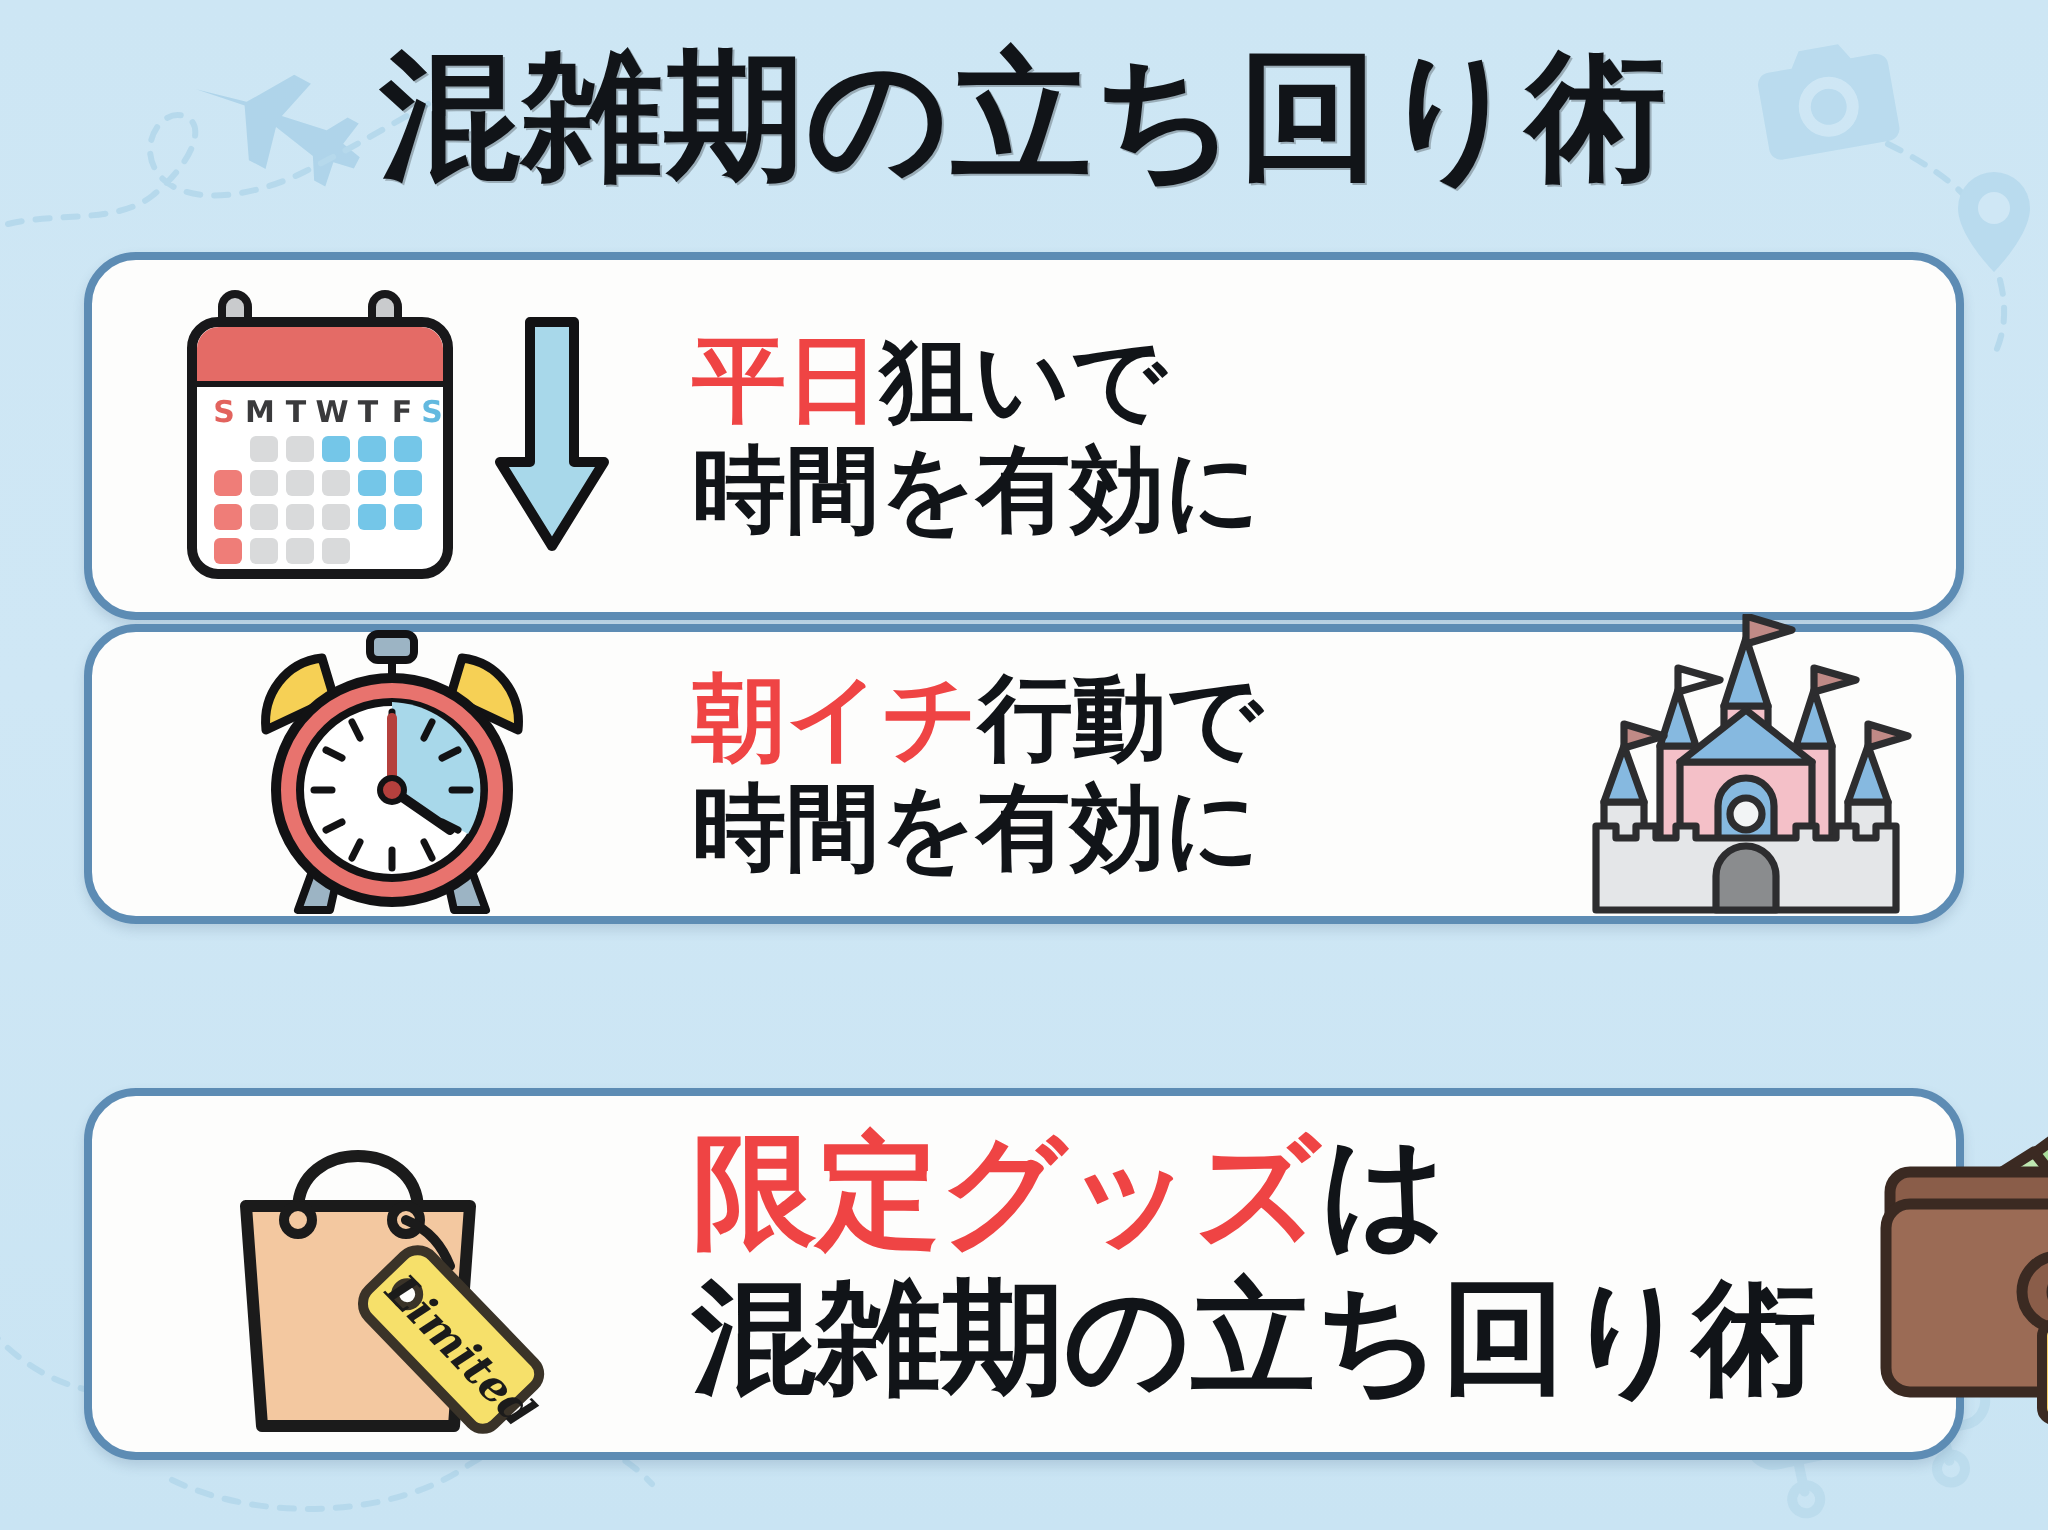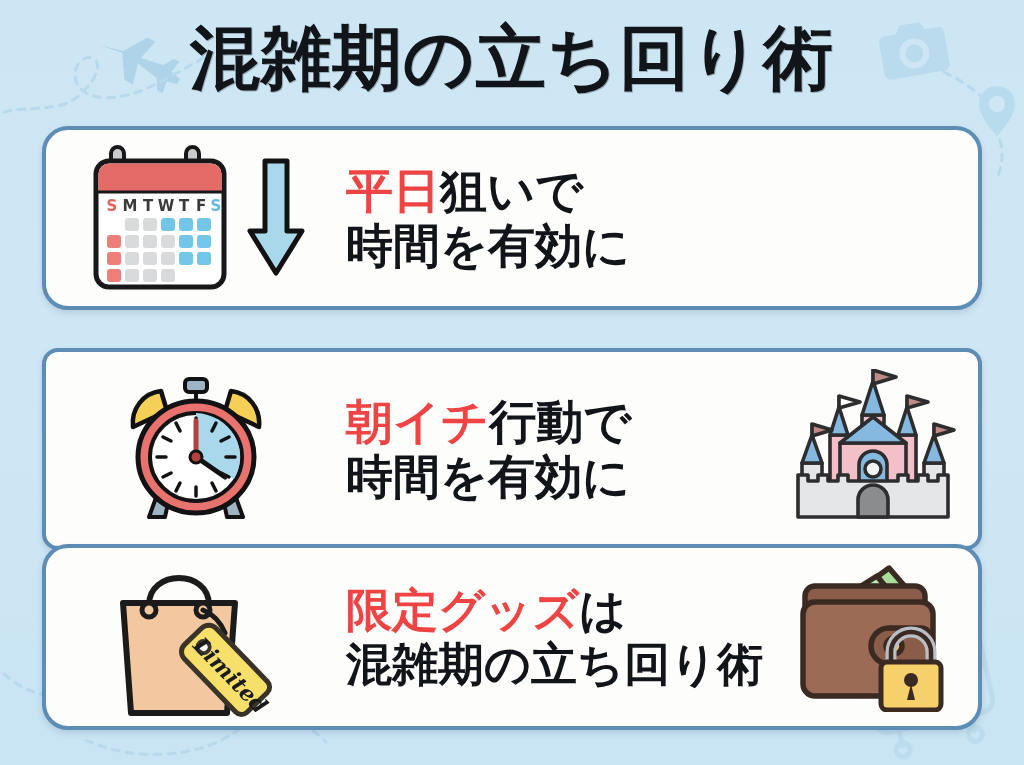--- a/index.html
+++ b/index.html
@@ -34,42 +34,42 @@
   .card{
     position:absolute;
     left:42px; width:940px;
     background:#fdfdfc;
     border:4px solid #5d8cb4;
     border-radius:26px;
     box-shadow:0 3px 6px rgba(60,90,120,.18);
     display:flex; align-items:center;
   }
   #card-1{ top:126px; height:184px; }
-  #card-2{ top:348px; height:202px;border-radius:16px; }
+  #card-2{ top:312px; height:150px; }
   #card-3{ top:544px; height:186px; }
 
   .card-icon-left{
     flex:0 0 300px;
     height:100%;
     display:flex; align-items:center; justify-content:center;
     gap:10px;
   }
   .card-text{
     flex:1 1 auto;
     font-family:"DejaVu Sans","Liberation Sans",sans-serif;
     font-weight:900;
     font-size:46px;
     line-height:1.18;
     color:#111418;
     letter-spacing:0px;
     white-space:nowrap;
   }
   #card-1 .card-text{ font-size:47px; }
   #card-2 .card-text{ font-size:47px; }
-  #card-3 .card-text{ font-size:46px; }
+  #card-3 .card-text{ font-size:62px;font-family:Liberation Mono, monospace; }
   .hl{ color:#ef4444; }
   .card-icon-right{
     flex:0 0 210px;
     height:100%;
     display:flex; align-items:center; justify-content:center;
   }
   #card-1 .card-icon-right{ flex:0 0 120px; }
   .line{ display:block; }
 </style>
 </head>

